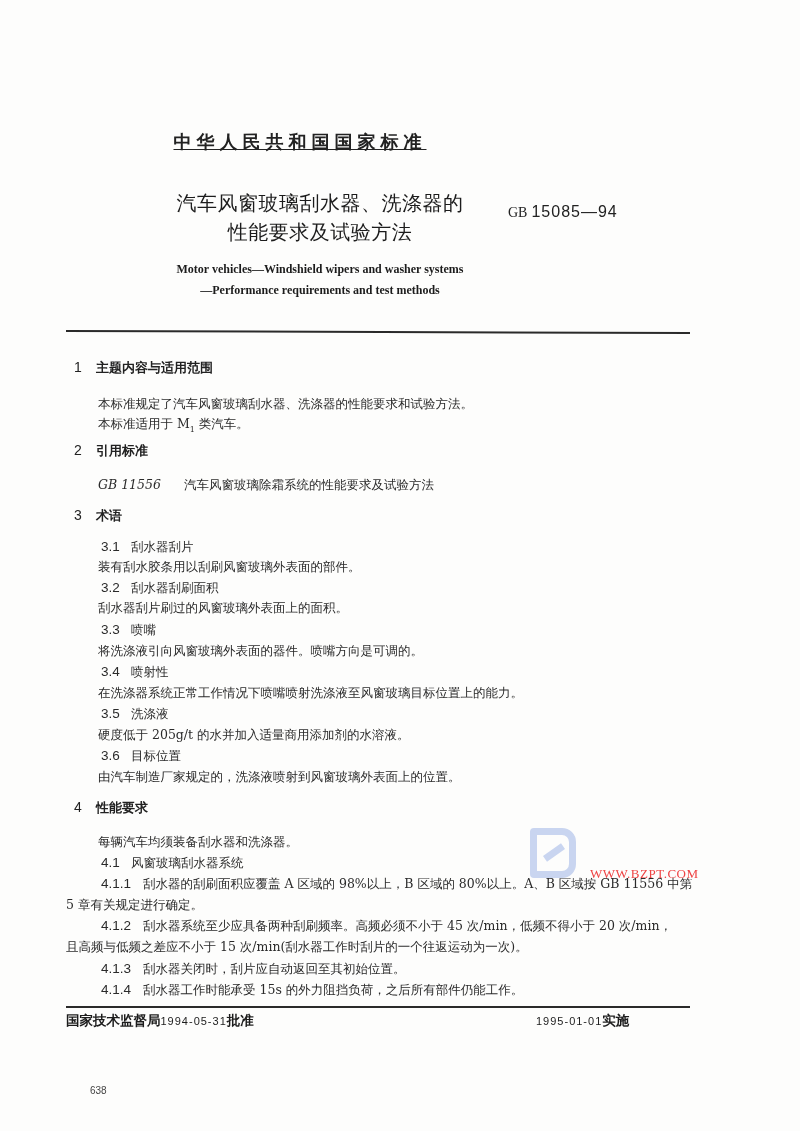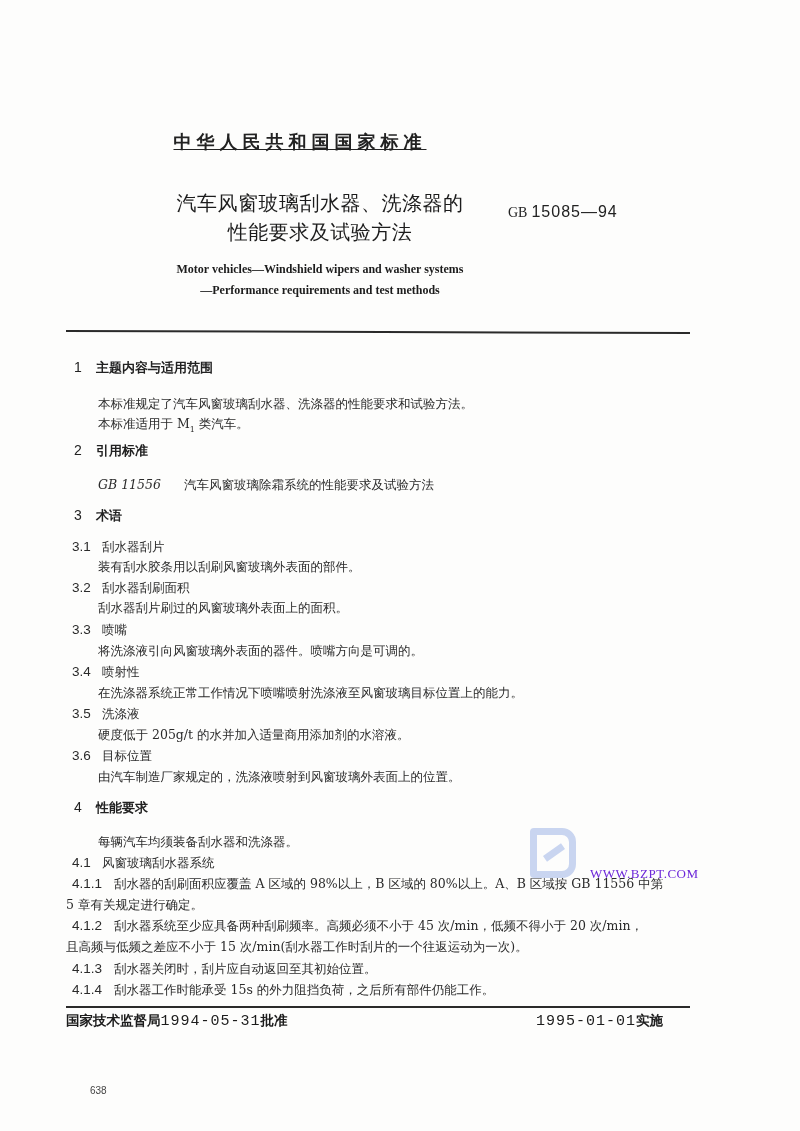--- a/index.html
+++ b/index.html
@@ -42,49 +42,49 @@
   .rule.top { top: 331px; transform: rotate(0.2deg); }
   .rule.bottom { top: 1006px; }
   .sec {
     left: 74px; font-family: "DejaVu Sans", sans-serif;
     font-weight: bold; font-size: 13px; color: #222;
   }
   .sec .n { display: inline-block; width: 22px; font-weight: normal; font-family: "Liberation Sans", sans-serif; font-size: 14px; }
   .sub {
     left: 72px; font-family: "DejaVu Sans", sans-serif; font-size: 12.5px; color: #2a2a2a;
   }
-  .sub .n { display: inline-block; width: 30px; font-family: "Liberation Sans", sans-serif; font-size: 13.5px; }
+  .sub .n { display: inline-block; width: 30px; font-family: "Liberation Sans", sans-serif; font-size: 13.5px; margin-left: 29px; }
   .sub .n.w { width: 42px; }
   .para {
     left: 98px; font-family: "DejaVu Serif", serif; font-size: 12.5px; color: #2a2a2a;
   }
   .para.full { left: 66px; }
   .footer {
     font-family: "DejaVu Sans", sans-serif; font-weight: bold; font-size: 13.5px; color: #1c1c1c;
   }
-  .footer .d { font-family: Liberation Mono, monospace; font-weight: normal; font-size: 15px; letter-spacing: 1px; }
+  .footer .d { font-family: Liberation Sans, sans-serif; font-weight: normal; font-size: 11px; letter-spacing: 1px; }
   .f-left { left: 66px; top: 1012px; }
   .f-right { left: 536px; top: 1012px; }
   .pageno { left: 90px; top: 1085px; font-family: "Liberation Sans", sans-serif; font-size: 10px; color: #444; }
   .watermark { left: 530px; top: 822px; width: 220px; height: 70px; }
   .wm-logo {
     position: absolute; left: 0; top: 6px; width: 46px; height: 50px;
     border: 7px solid #c9d5f0; border-radius: 4px 14px 14px 4px; box-sizing: border-box;
   }
   .wm-logo::after {
     content: ""; position: absolute; left: 6px; top: 14px; width: 22px; height: 7px;
     background: #c9d5f0; transform: rotate(-35deg);
   }
   .wm-text {
     position: absolute; left: 60px; top: 2px; font-family: "DejaVu Serif", serif;
     font-size: 30px; color: #c9d5f0; letter-spacing: 2px;
   }
   .wm-url {
     position: absolute; left: 60px; top: 44px; font-family: "Liberation Serif", serif;
-    font-size: 13px; color: #6d28d9; letter-spacing: 0.5px;
+    font-size: 13px; color: #ef4444; letter-spacing: 0.5px;
   }
   sub { font-size: 8px; }
 </style>
 </head>
 <body>
 
 <div>
 
   <div class="abs national">中华人民共和国国家标准</div>
 

